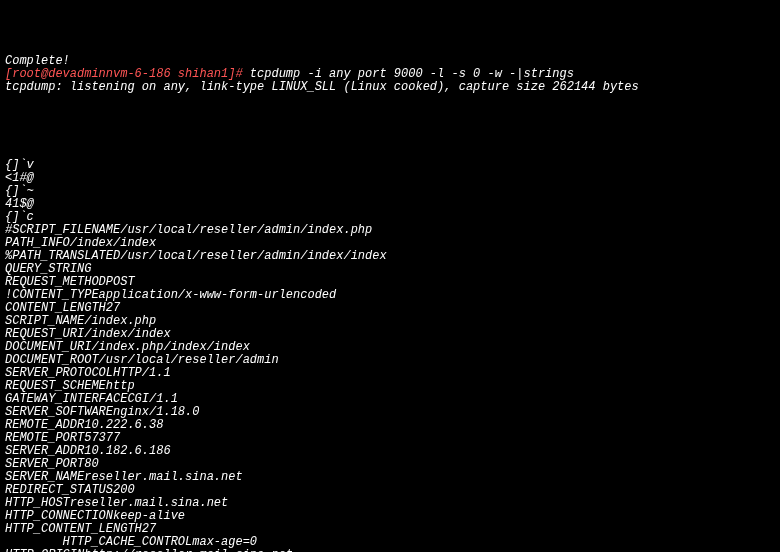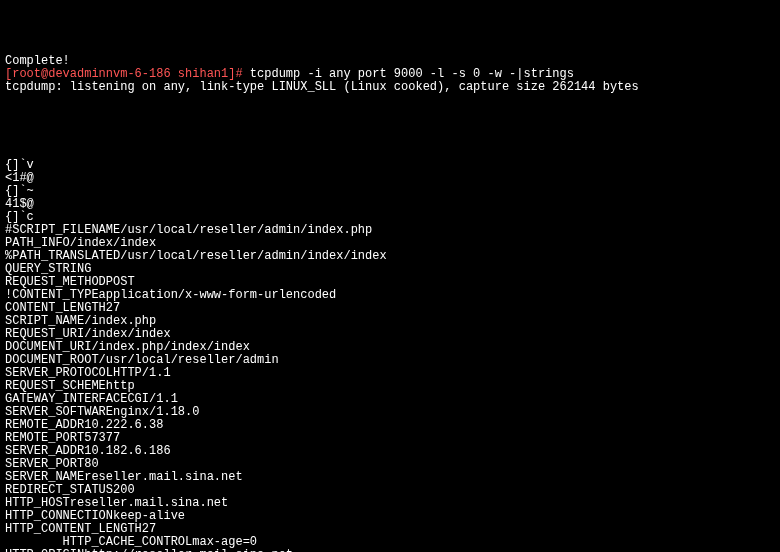--- a/index.html
+++ b/index.html
@@ -14,20 +14,21 @@
       font-size: 12px;
       line-height: 13px;
       padding: 3px 5px;
       width: 780px;
       height: 552px;
       overflow: hidden;
       white-space: pre;
     }
     .line {
       white-space: pre;
+      font-style: italic;
     }
     .red {
       color: #ff5555;
       text-align: right;
     }
   </style>
 </head>
 <body>
 
 

